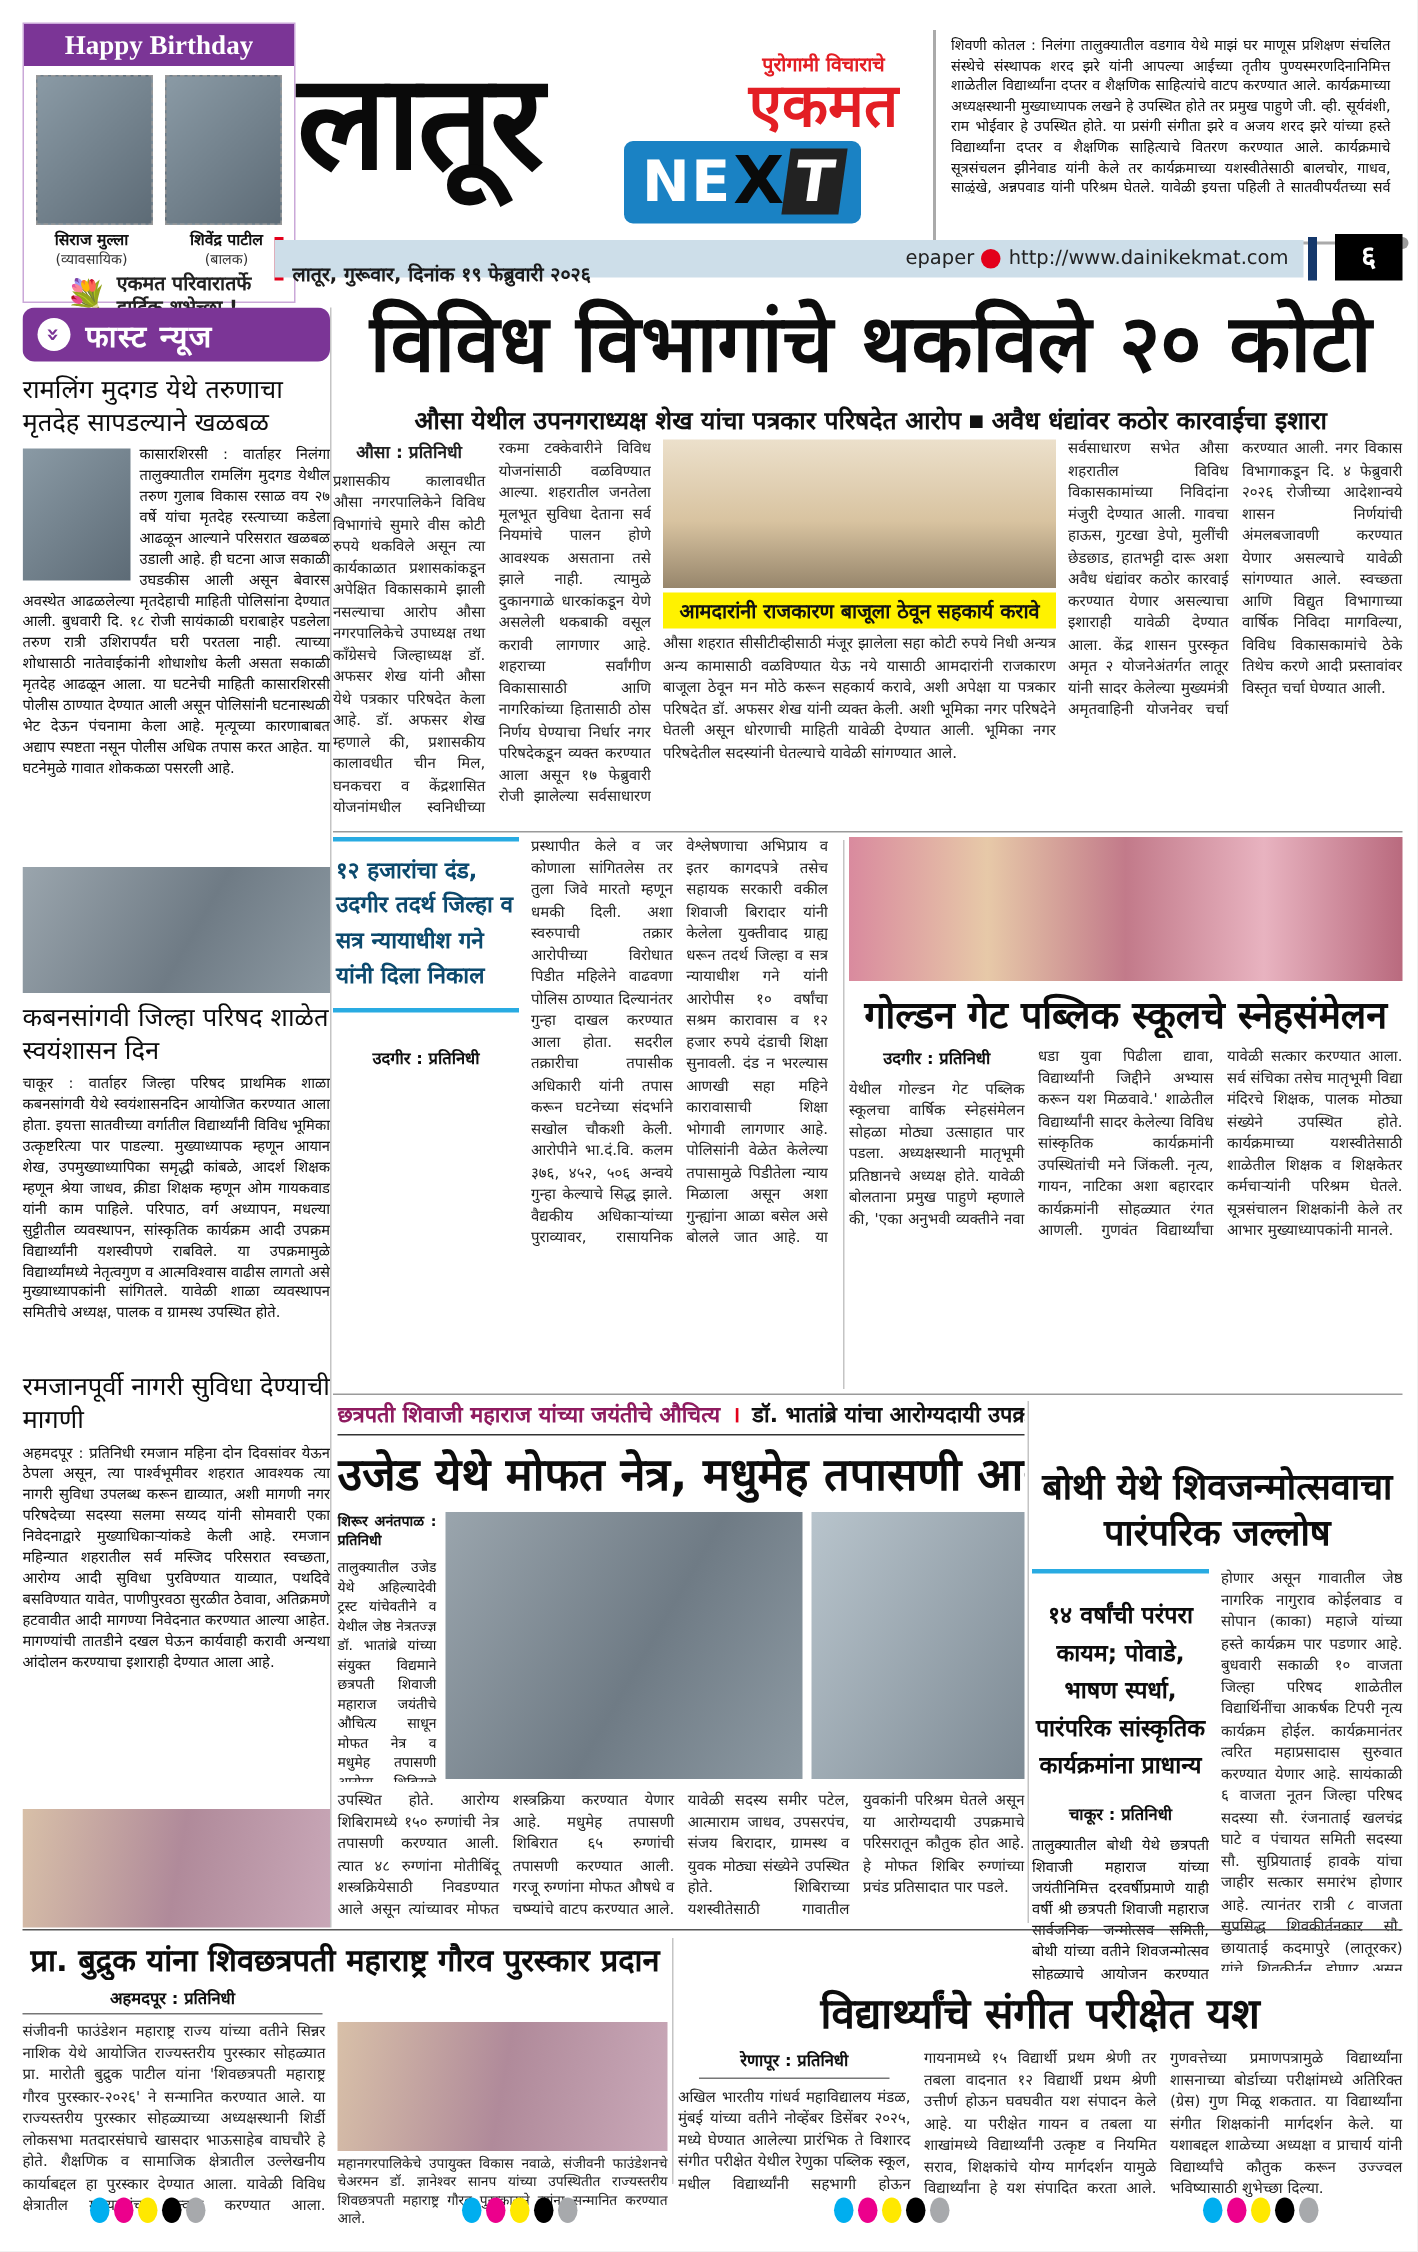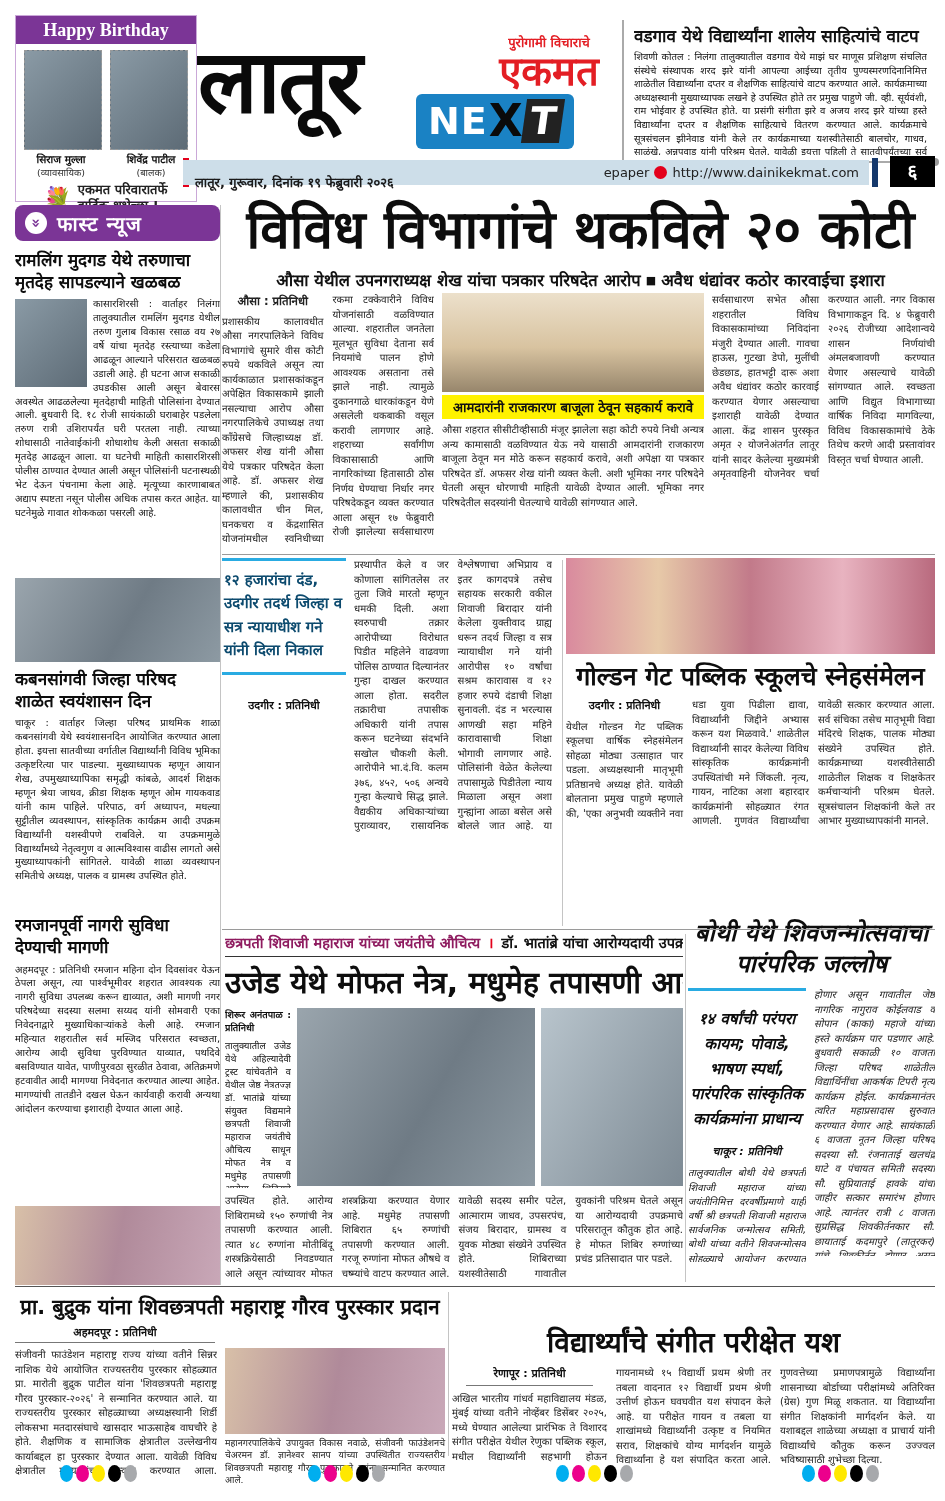--- a/index.html
+++ b/index.html
@@ -73,21 +73,21 @@
   #hl-yellow { background:#fff200; font-weight:800; font-size:13.2px; text-align:center; padding:3px 2px; margin:3px 0 4px; white-space:nowrap; overflow:hidden; }
   #lead-body .mid .mtx { height:135px; }
   .lead-byline { font-weight:bold; font-size:11.5px; text-align:center; margin-bottom:5px; }
 
   
   #fastnews { left:15px; top:205px; width:205px; height:1080px; overflow:hidden; }
   #fn-head { background:#7b3596; border-radius:8px; height:36px; display:flex; align-items:center; gap:10px; padding:0 10px; margin-bottom:8px; }
   #fn-head .circ { width:22px; height:22px; border-radius:50%; background:#fff; color:#7b3596; font-weight:800; font-size:15px; display:flex; align-items:center; justify-content:center; }
   #fn-head .circ span { display:inline-block; transform:rotate(90deg); }
   #fn-head .ttl { color:#fff; font-weight:800; font-size:20px; letter-spacing:1px; }
-  .fn-hl { font-size:17px; font-weight:700; line-height:1.3; margin:6px 0 4px; color:#0d0d0d; }
+  .fn-hl { font-size:17px; font-weight:400; line-height:1.3; margin:6px 0 4px; color:#0d0d0d; }
   .fn-bd { font-size:9.8px; line-height:1.42; text-align:justify; overflow:hidden; }
   .fn-photo-sm { float:left; width:72px; height:88px; margin:2px 6px 2px 0; }
   .fn-photo-wide { width:100%; margin-top:5px; }
 
   
   #shoshan { left:222px; top:558px; width:338px; height:370px; padding-right:8px; }
   #shoshan h2 { font-size:28px; line-height:1.22; margin-bottom:8px; }
   #shoshan .row { display:flex; gap:8px; }
   #shoshan .info { width:124px; border-top:3px solid #29abe2; border-bottom:3px solid #29abe2; padding:8px 2px 10px; font-size:15px; font-weight:800; text-align:left; line-height:1.55; color:#0c4a6e; }
   #shoshan .ib-wrap { width:124px; }
@@ -109,21 +109,21 @@
   #ujed .kicker .kr { color:#111; }
   #ujed h2 { font-size:30px; margin:2px 0 6px; white-space:nowrap; overflow:hidden; text-align:center; }
   #ujed .row { display:flex; gap:6px; height:180px; }
   #ujed .side { width:66px; font-size:9.3px; line-height:1.4; text-align:justify; overflow:hidden; }
   #ujed .side .bl { font-weight:bold; font-size:9.5px; margin-bottom:4px; }
   #ujed .ph1 { width:238px; height:178px; }
   #ujed .ph2 { width:142px; height:178px; }
   #ujed .bd { margin-top:6px; height:108px; }
 
   
-  #bothi { left:688px; top:918px; width:247px; height:352px;font-style:italic; }
+  #bothi { left:688px; top:976px; width:247px; height:352px; }
   #bothi h2 { font-size:24px; line-height:1.3; margin-bottom:8px; }
   #bothi .row { display:flex; gap:8px; }
   #bothi .lcol { width:118px; }
   #bothi .info { border-top:3px solid #29abe2; padding-top:16px; font-size:15.5px; font-weight:800; text-align:center; line-height:1.6; color:#0d0d0d; }
   #bothi .lcol .byline { margin:12px 0 8px; }
   #bothi .snip { font-size:9.8px; line-height:1.45; text-align:justify; overflow:hidden; height:96px; }
   #bothi .rcol { flex:1; height:268px; }
 
   
   #budruk { left:15px; top:1292px; width:430px; height:166px; }
@@ -181,21 +181,20 @@
     <div class="br">एकमत</div>
   </div>
   <div id="next-logo" class="abs">
     <span class="ne">NE</span>
       <span class="x">X</span>
       <span class="t">T</span>
   </div>
 
   <div id="wadgaon" class="abs">
     <div class="dot"></div>
-    <h2>वडगाव येथे विद्यार्थ्यांना शालेय साहित्यांचे वाटप</h2>
     <div class="bd">शिवणी कोतल : निलंगा तालुक्यातील वडगाव येथे माझं घर माणूस प्रशिक्षण संचलित संस्थेचे संस्थापक शरद झरे यांनी आपल्या आईच्या तृतीय पुण्यस्मरणदिनानिमित्त शाळेतील विद्यार्थ्यांना दप्तर व शैक्षणिक साहित्यांचे वाटप करण्यात आले. कार्यक्रमाच्या अध्यक्षस्थानी मुख्याध्यापक लखने हे उपस्थित होते तर प्रमुख पाहुणे जी. व्ही. सूर्यवंशी, राम भोईवार हे उपस्थित होते. या प्रसंगी संगीता झरे व अजय शरद झरे यांच्या हस्ते विद्यार्थ्यांना दप्तर व शैक्षणिक साहित्याचे वितरण करण्यात आले. कार्यक्रमाचे सूत्रसंचलन झीनेवाड यांनी केले तर कार्यक्रमाच्या यशस्वीतेसाठी बालचोर, गाधव, साळुंखे, अन्नपवाड यांनी परिश्रम घेतले. यावेळी इयत्ता पहिली ते सातवीपर्यंतच्या सर्व विद्यार्थ्यांना शालेय साहित्य वाटप करण्यात आले.</div>
   </div>
 
   <div id="strip-red" class="abs"></div>
   <div id="strip" class="abs">
     <span class="dt">लातूर, गुरूवार, दिनांक १९ फेब्रुवारी २०२६</span>
     <span class="ep">
       <span class="lbl">epaper</span>
       <span class="ic"></span>
       <span>http://www.dainikekmat.com</span>

